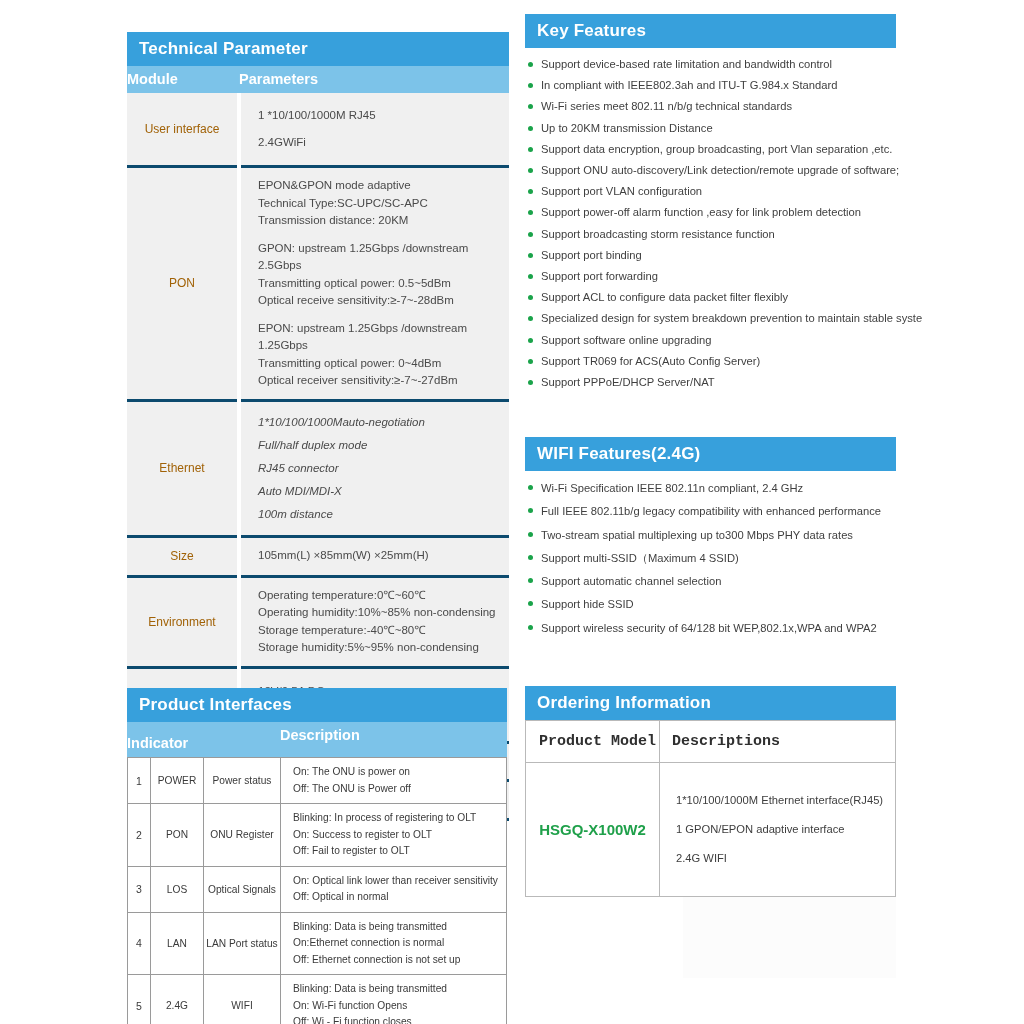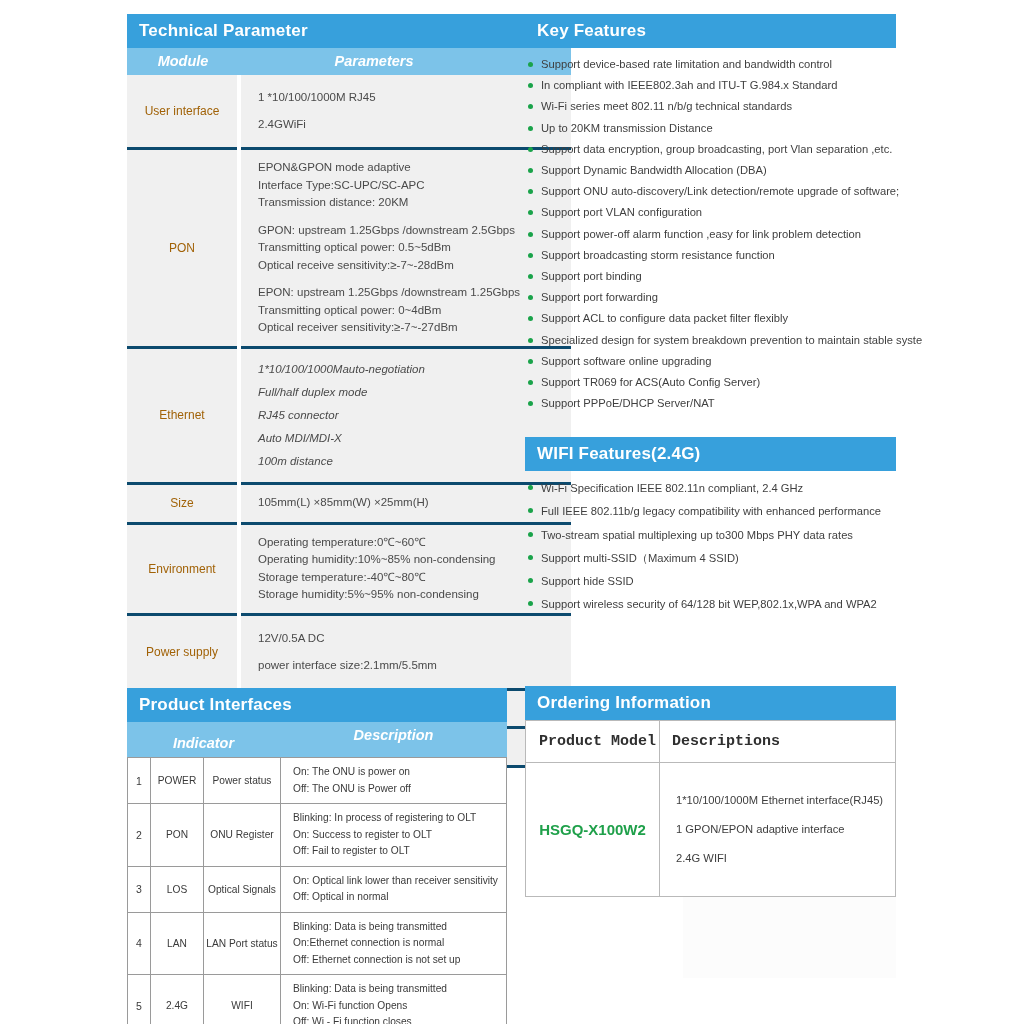--- a/index.html
+++ b/index.html
@@ -25,24 +25,24 @@
   }
   .subbar{
     background:#7cc3e9;
     color:#ffffff;
     font-weight:bold;
     font-size:14.5px;
     line-height:19px;
     box-sizing:border-box;
     display:flex;
   }
-  .subbar > div{ padding:4px 0; text-align:center;font-style:italic; }
-
-  
-  .col-left{ position:absolute; left:127px; top:14px; width:444px; }
+  .subbar > div{ padding:4px 0; text-align:left; }
+
+  
+  .col-left{ position:absolute; left:127px; top:32px; width:382px; }
   .col-right{ position:absolute; left:525px; top:14px; width:371px; }
   .col-left-bottom{ position:absolute; left:127px; top:688px; width:380px; }
   .col-right-bottom{ position:absolute; left:525px; top:686px; width:371px; }
 
   
   .spec{ width:100%; border-collapse:collapse; table-layout:fixed; }
   .spec tr{ }
   .spec td{
     background:#f0f0f0;
     border-bottom:3px solid #0c4a6e;
@@ -160,21 +160,21 @@
       <td class="par loose">
         <span class="ln">1 *10/100/1000M RJ45</span>
         <span class="ln">2.4GWiFi</span>
       </td>
     </tr>
 
     <tr>
       <td class="mod" style="height:190px;">PON</td>
       <td class="par">
         <span class="ln">EPON&amp;GPON mode adaptive</span>
-        <span class="ln">Interface Type:SC-UPC/SC-APC</span>
+        <span class="ln">Technical Type:SC-UPC/SC-APC</span>
         <span class="ln">Transmission distance: 20KM</span>
         <span class="sp"></span>
         <span class="ln">GPON: upstream 1.25Gbps /downstream 2.5Gbps</span>
         <span class="ln">Transmitting optical power: 0.5~5dBm</span>
         <span class="ln">Optical receive sensitivity:≥-7~-28dBm</span>
         <span class="sp"></span>
         <span class="ln">EPON: upstream 1.25Gbps /downstream 1.25Gbps</span>
         <span class="ln">Transmitting optical power: 0~4dBm</span>
         <span class="ln">Optical receiver sensitivity:≥-7~-27dBm</span>
       </td>
@@ -234,21 +234,20 @@
 </div>
 
 <div class="col-right">
   <div class="bar">Key Features</div>
   <ul class="feat">
     <li>Support device‐based rate limitation and bandwidth control</li>
     <li>In compliant with IEEE802.3ah and ITU-T G.984.x Standard</li>
     <li>Wi‐Fi series meet 802.11 n/b/g technical standards</li>
     <li>Up to 20KM transmission Distance</li>
     <li>Support data encryption, group broadcasting, port Vlan separation ,etc.</li>
-    <li>Support Dynamic Bandwidth Allocation (DBA)</li>
     <li>Support ONU auto‐discovery/Link detection/remote upgrade of software;</li>
     <li>Support port VLAN configuration</li>
     <li>Support power‐off alarm function ,easy for link problem detection</li>
     <li>Support broadcasting storm resistance function</li>
     <li>Support port binding</li>
     <li>Support port forwarding</li>
     <li>Support ACL to configure data packet filter flexibly</li>
     <li>Specialized design for system breakdown prevention to maintain stable syste</li>
     <li>Support software online upgrading</li>
     <li>Support TR069 for ACS(Auto Config Server)</li>
@@ -256,20 +255,21 @@
   </ul>
 </div>
 
 <div style="position:absolute;left:525px;top:437px;width:371px;">
   <div class="bar">WIFI Features(2.4G)</div>
   <ul class="feat wifi">
     <li>Wi-Fi Specification IEEE 802.11n compliant, 2.4 GHz</li>
     <li>Full IEEE 802.11b/g legacy compatibility with enhanced performance</li>
     <li>Two-stream spatial multiplexing up to300 Mbps PHY data rates</li>
     <li>Support multi-SSID（Maximum 4 SSID)</li>
+    <li>Support automatic channel selection</li>
     <li>Support hide SSID</li>
     <li>Support wireless security of 64/128 bit WEP,802.1x,WPA and WPA2</li>
   </ul>
 </div>
 
 <div class="col-left-bottom">
   <div class="bar">Product Interfaces</div>
   <div class="subbar pi-sub">
     <div class="c-ind">Indicator</div>
     <div class="c-desc">Description</div>

